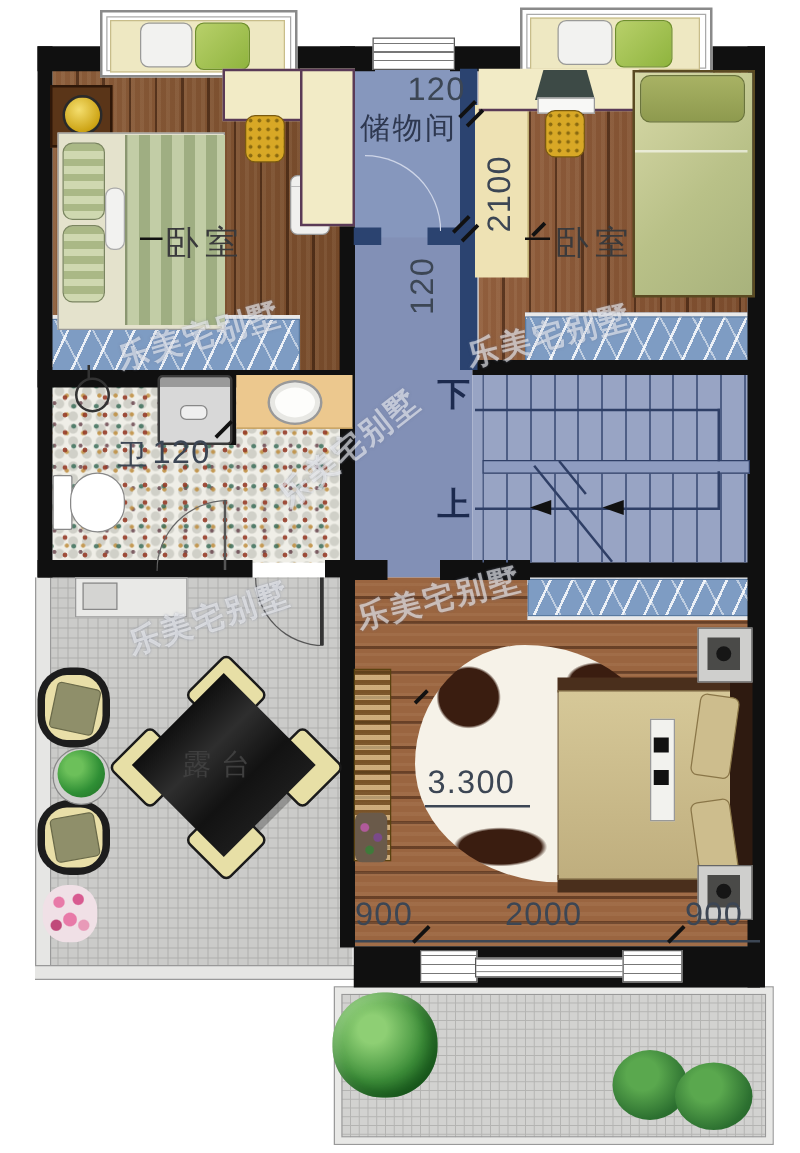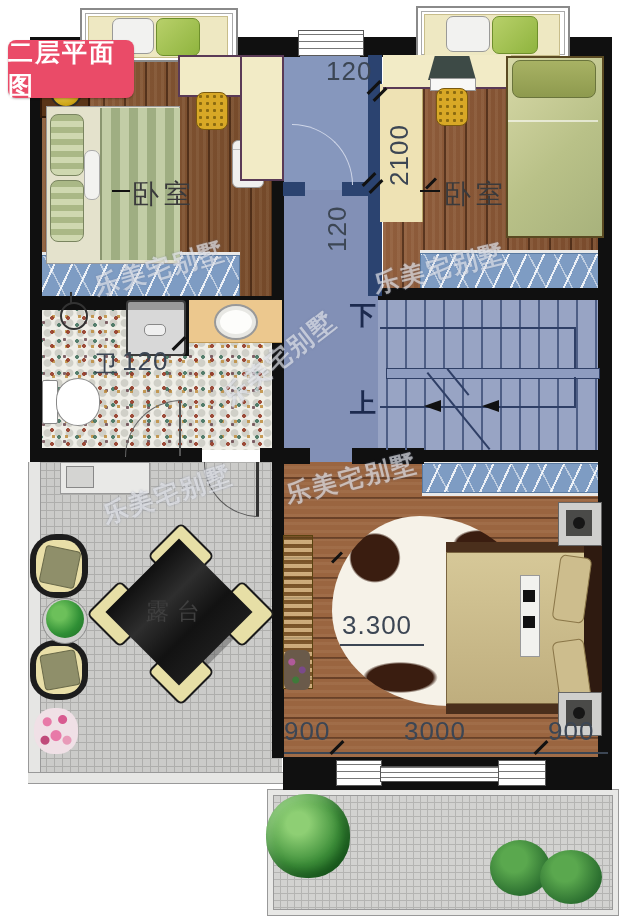--- a/index.html
+++ b/index.html
@@ -223,41 +223,41 @@
   <div class="abs" style="left:540px;top:850px;width:62px;height:54px;border-radius:50%;background:radial-gradient(circle at 40% 35%,#5aa84e 25%,#2c7030 70%,#1e5c22);"></div>
 
   <div class="abs dim" style="left:326px;top:56px;">120</div>
   <div class="abs dim dimv" style="left:384px;top:186px;width:96px;">2100</div>
   <div class="abs dim dimv" style="left:322px;top:252px;width:62px;">120</div>
   <div class="abs roomlabel" style="left:94px;top:348px;font-size:24px;letter-spacing:0;color:#3c4654;">卫</div>
   <div class="abs dim" style="left:122px;top:346px;">120</div>
   <div class="abs dim" style="left:342px;top:610px;">3.300</div>
   <div class="abs" style="left:340px;top:644px;width:84px;height:2px;background:#3c4654;"></div>
   <div class="abs dim" style="left:284px;top:716px;">900</div>
-  <div class="abs dim" style="left:404px;top:716px;">3000</div>
+  <div class="abs dim" style="left:404px;top:716px;">2000</div>
   <div class="abs dim" style="left:548px;top:716px;">900</div>
   <div class="abs" style="left:284px;top:752px;width:324px;height:1.5px;background:#3c4654;"></div>
 
   <div class="abs tick" style="left:360px;top:178px;"></div>
   <div class="abs tick" style="left:367px;top:185px;"></div>
   <div class="abs tick" style="left:365px;top:86px;"></div>
   <div class="abs tick" style="left:371px;top:93px;"></div>
   <div class="abs tick" style="left:170px;top:342px;"></div>
   <div class="abs tick" style="left:328px;top:746px;"></div>
   <div class="abs tick" style="left:532px;top:746px;"></div>
 
   <div class="abs tick" style="left:424px;top:182px;width:14px;"></div>
   <div class="abs tick" style="left:330px;top:556px;width:14px;"></div>
 
+  <div class="abs roomlabel" style="left:288px;top:86px;font-size:24px;letter-spacing:2px;color:#2e3850;">储物间</div>
   <div class="abs" style="left:112px;top:190px;width:18px;height:1.5px;background:#111;"></div>
   <div class="abs roomlabel" style="left:132px;top:176px;">卧室</div>
   <div class="abs" style="left:420px;top:190px;width:20px;height:1.5px;background:#111;"></div>
   <div class="abs roomlabel" style="left:444px;top:176px;">卧室</div>
 
   <div class="abs wm" style="left:92px;top:252px;transform:rotate(-16deg);">乐美宅别墅</div>
   <div class="abs wm" style="left:212px;top:342px;transform:rotate(-38deg);">乐美宅别墅</div>
   <div class="abs wm" style="left:100px;top:478px;transform:rotate(-18deg);">乐美宅别墅</div>
   <div class="abs wm" style="left:284px;top:462px;transform:rotate(-14deg);">乐美宅别墅</div>
   <div class="abs wm" style="left:372px;top:252px;transform:rotate(-14deg);">乐美宅别墅</div>
 
-  <div class="abs badge" style="left:8px;top:40px;width:126px;height:58px;">二层平面图</div>
 
 </div>
 
 </body></html>

